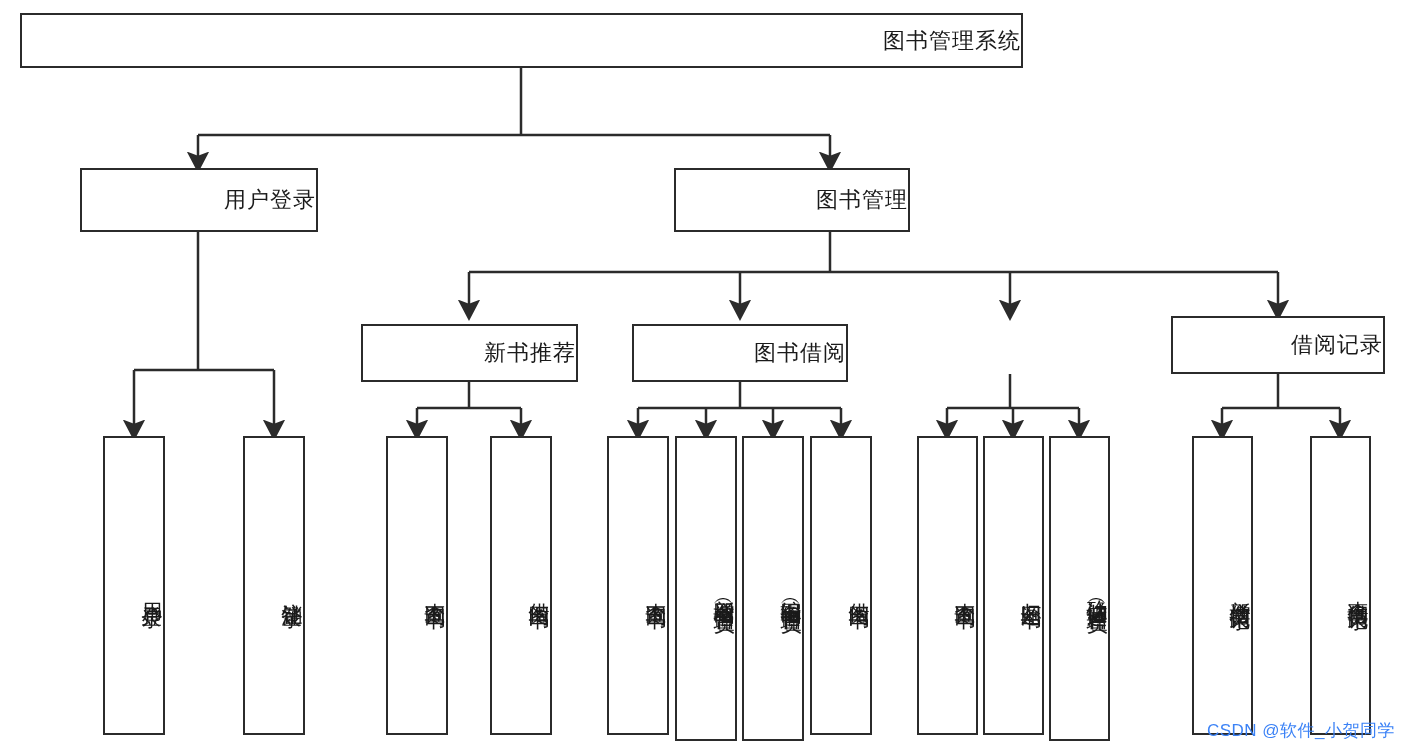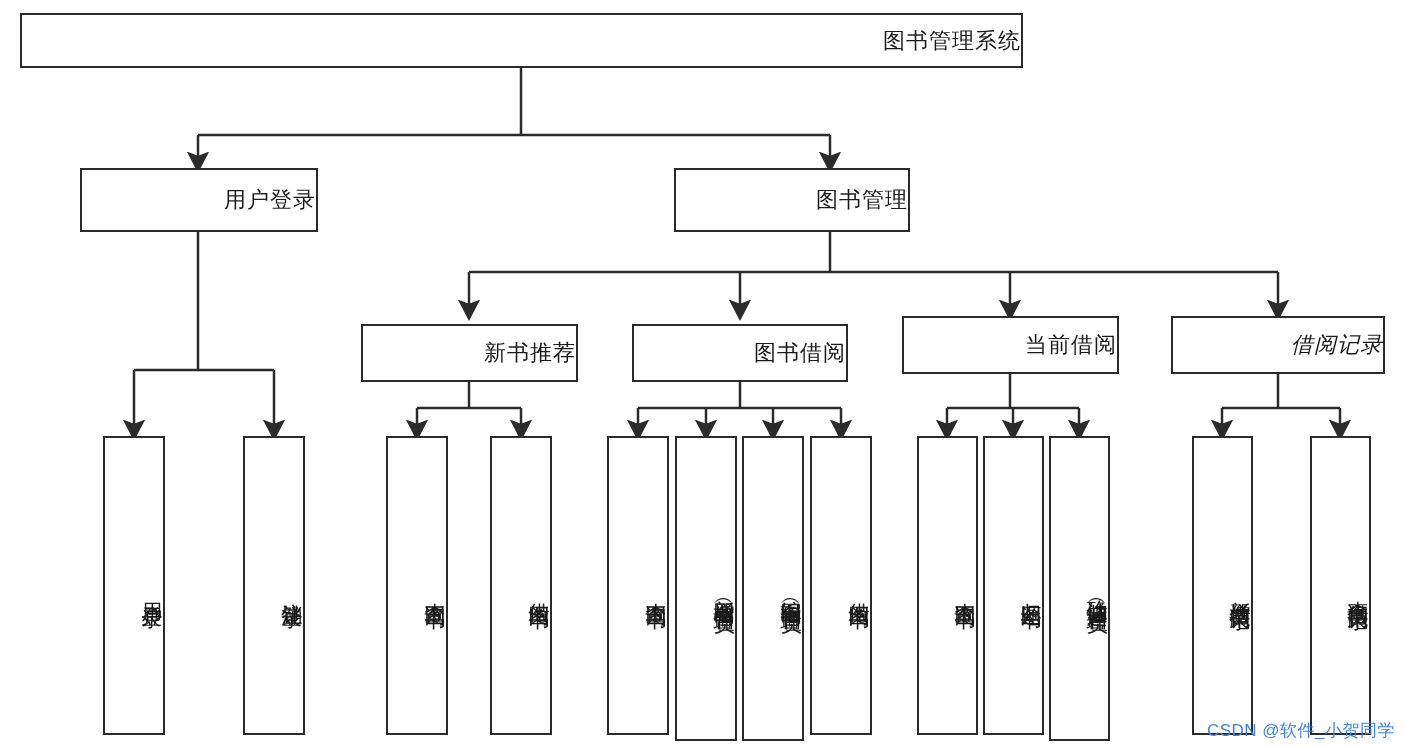--- a/index.html
+++ b/index.html
@@ -133,24 +133,21 @@
   <div class="node horiz" style="left:674px; top:168px; width:236px; height:64px;">
     <span>图书管理</span>
   </div>
 
   <div class="node horiz" style="left:361px; top:316px; width:217px; height:58px;margin-top:8px;">
     <span>新书推荐</span>
   </div>
   <div class="node horiz" style="left:632px; top:316px; width:216px; height:58px;margin-top:8px;">
     <span>图书借阅</span>
   </div>
-  <div class="node horiz" style="left:902px; top:316px; width:217px; height:58px;">
-    <span>当前借阅</span>
-  </div>
-  <div class="node horiz" style="left:1171px; top:316px; width:214px; height:58px;font-style:italic;">
+  <div class="node horiz" style="left:1171px; top:316px; width:214px; height:58px;">
     <span>借阅记录</span>
   </div>
 
   <div class="node vert" style="left:103px; top:436px; width:62px; height:299px;">
     <span>用户登录</span>
   </div>
   <div class="node vert" style="left:243px; top:436px; width:62px; height:299px;">
     <span>注销登录</span>
   </div>
 

